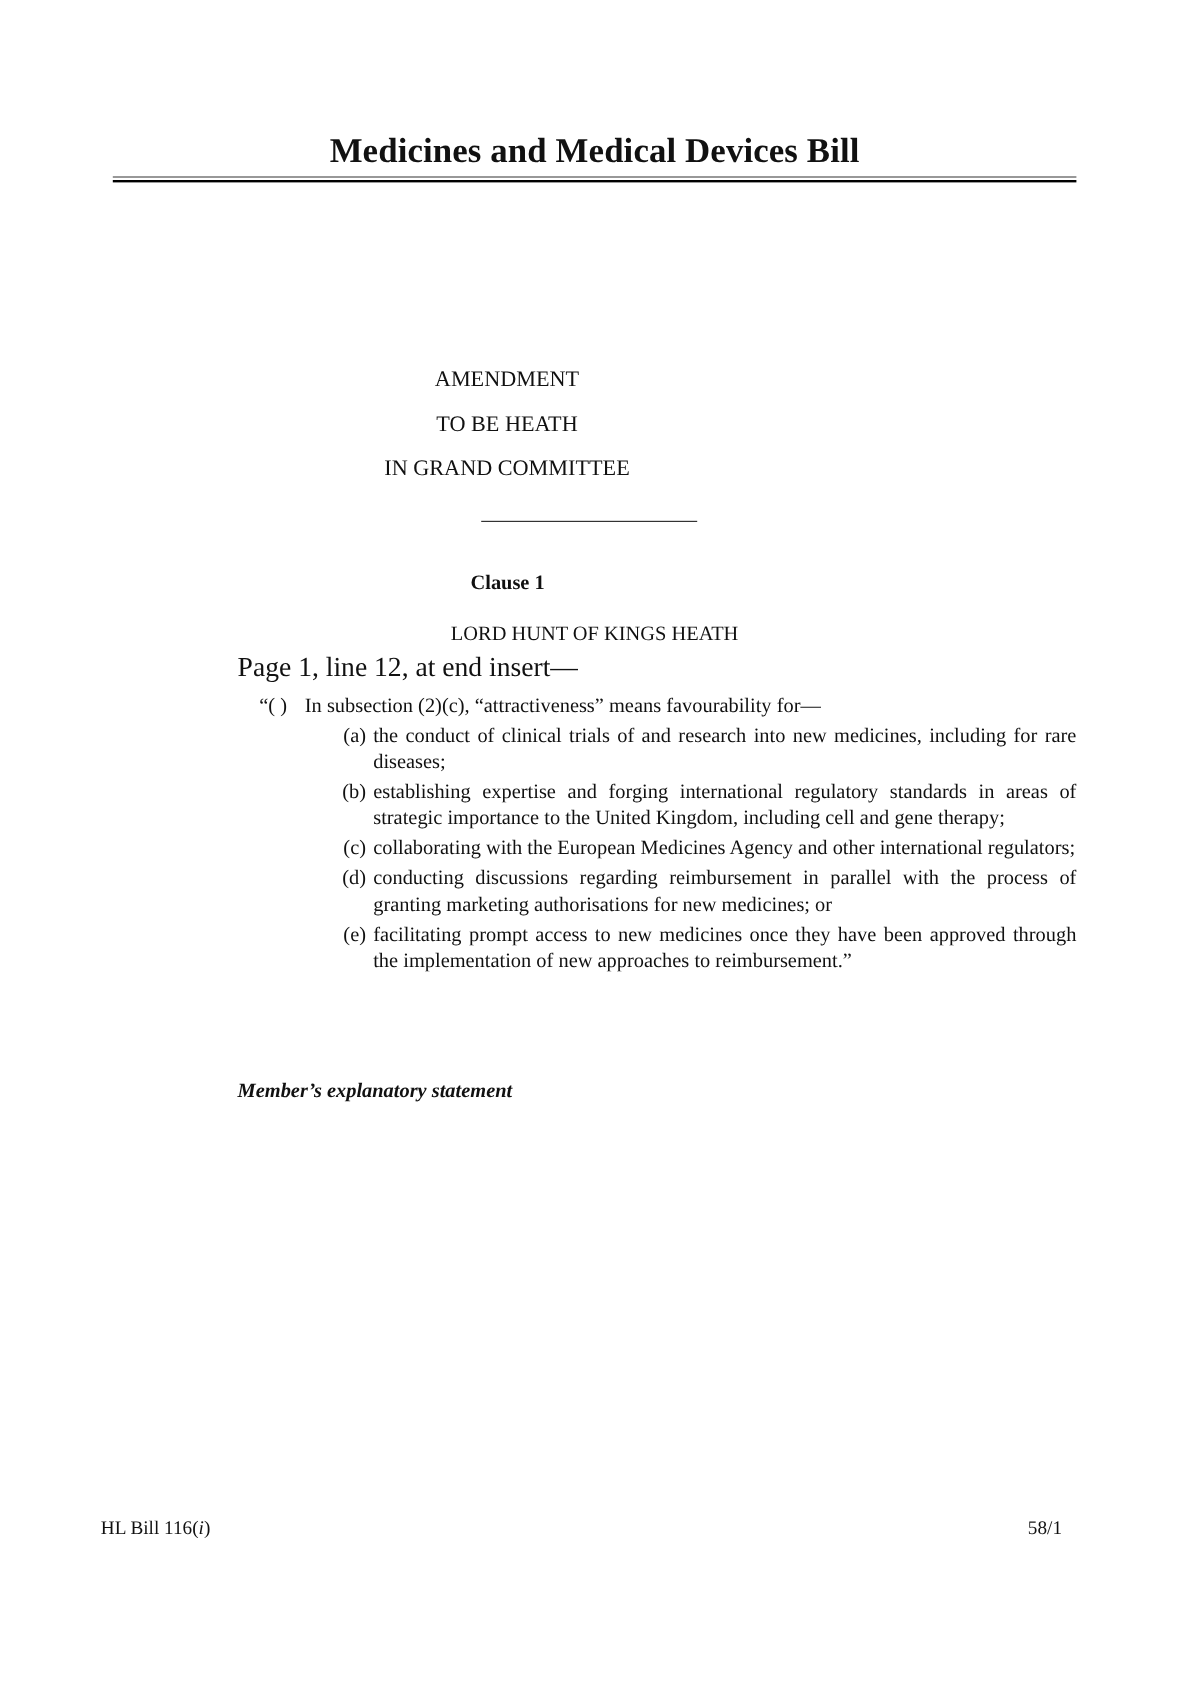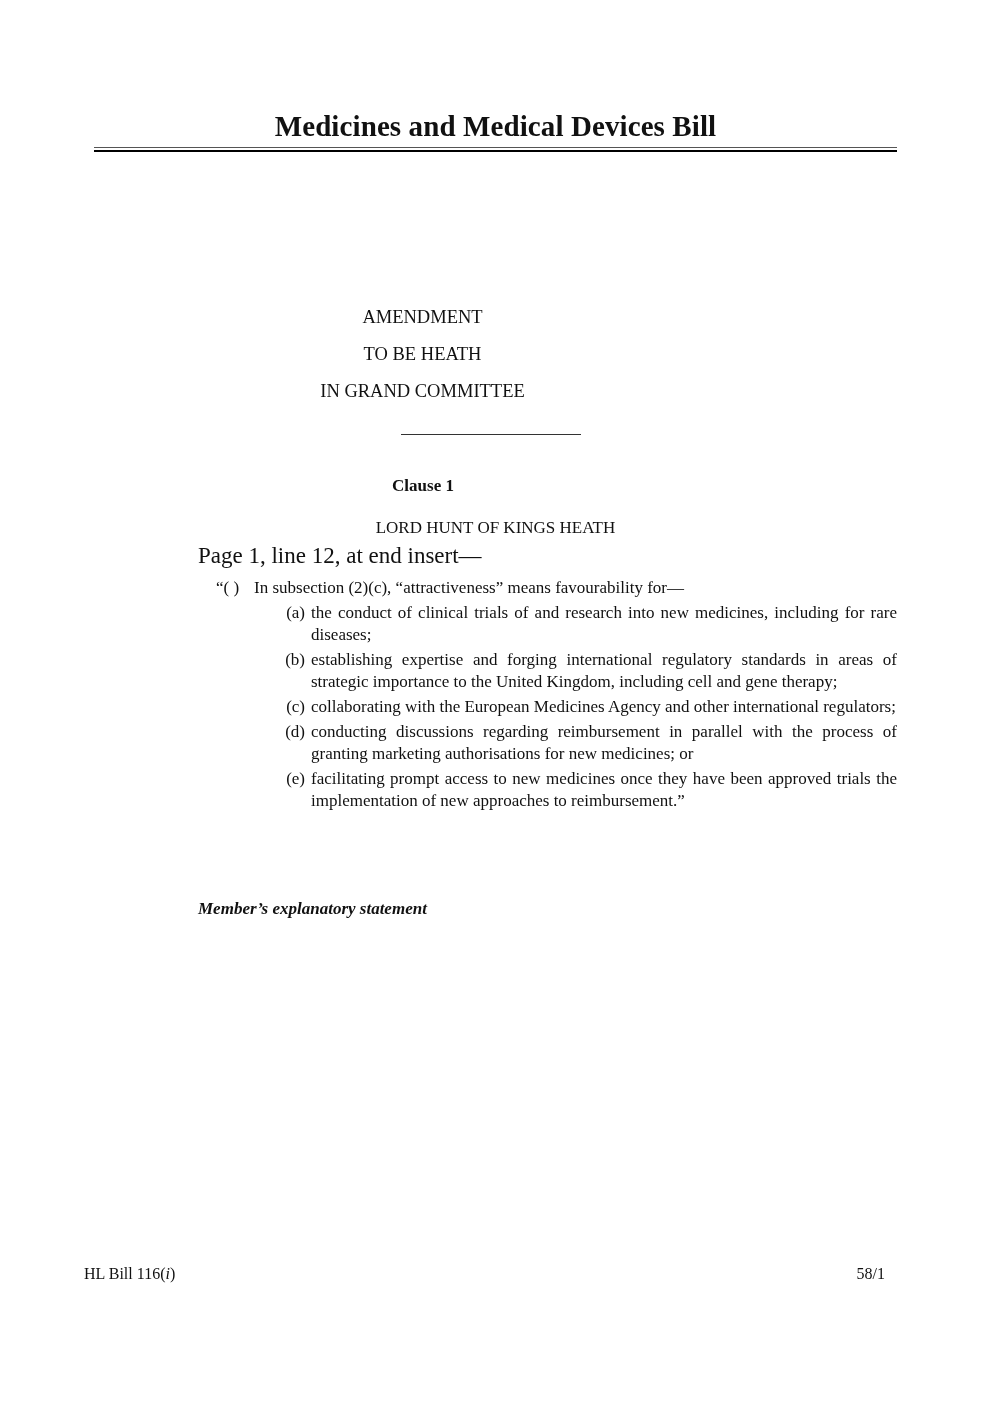--- a/index.html
+++ b/index.html
@@ -195,21 +195,21 @@
   <div class="para">
     <div class="plabel"><span>(c)</span></div>
     <div class="ptext">collaborating with the European Medicines Agency and other international regulators;</div>
   </div>
   <div class="para">
     <div class="plabel"><span>(d)</span></div>
     <div class="ptext">conducting discussions regarding reimbursement in parallel with the process of granting marketing authorisations for new medicines; or</div>
   </div>
   <div class="para">
     <div class="plabel"><span>(e)</span></div>
-    <div class="ptext">facilitating prompt access to new medicines once they have been approved trials the implementation of new approaches to reimbursement.”</div>
+    <div class="ptext">facilitating prompt access to new medicines once they have been approved through the implementation of new approaches to reimbursement.”</div>
   </div>
 </div>
 
 <div class="explanatory">
   <div class="exp-title">Member’s explanatory statement</div>
 </div>
 
 <div class="footer-left"><span>HL Bill 116(</span><i>i</i><span>)</span></div>
 <div class="footer-right">58/1</div>
 

